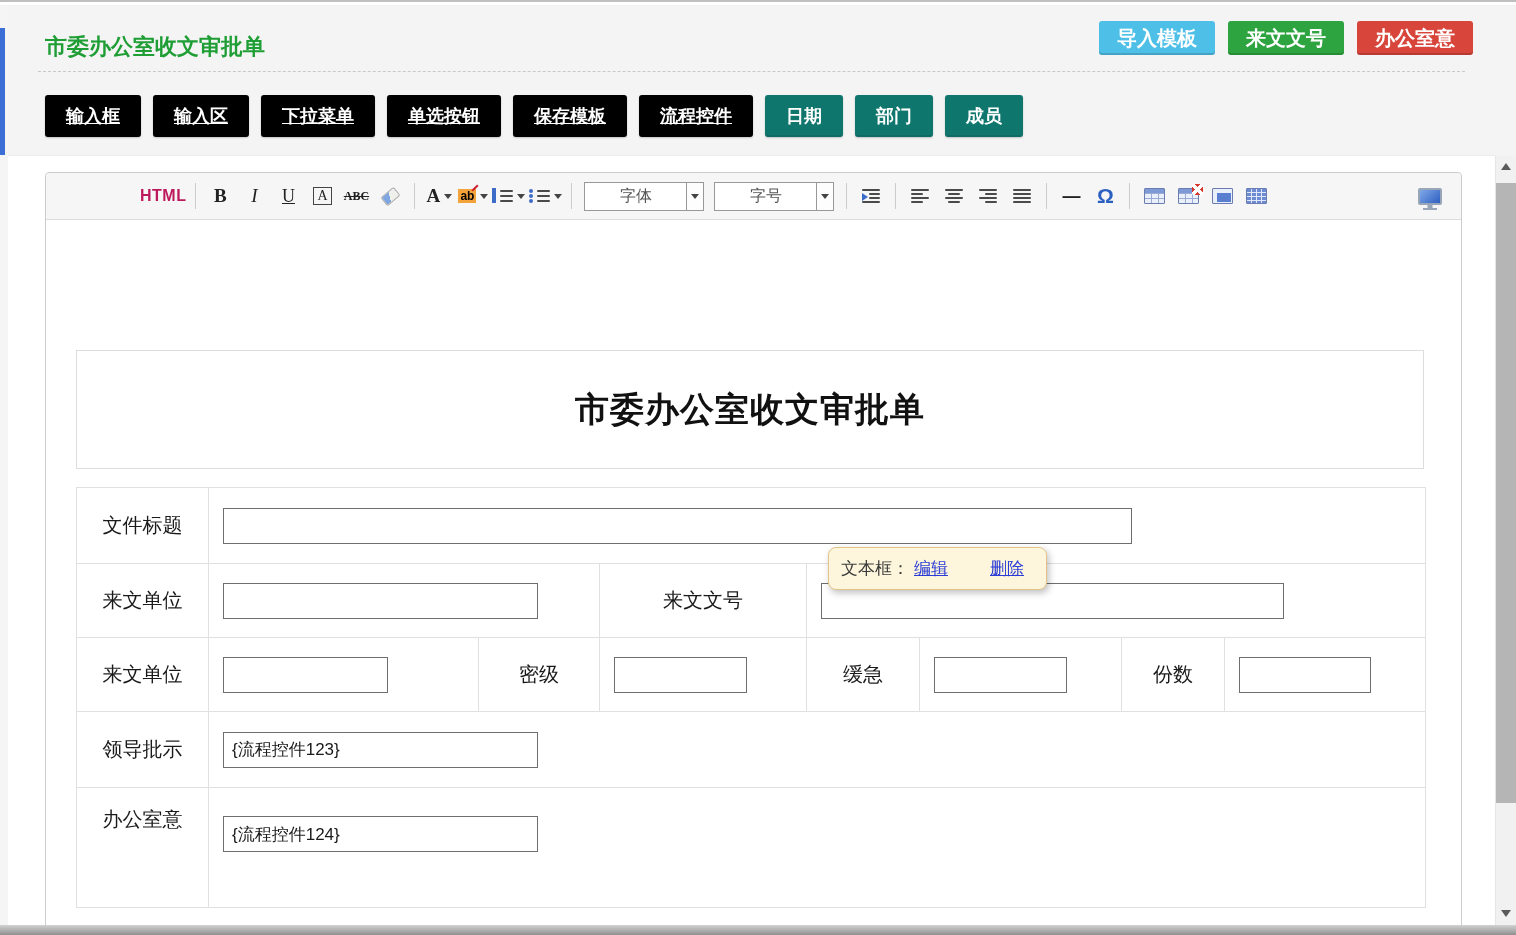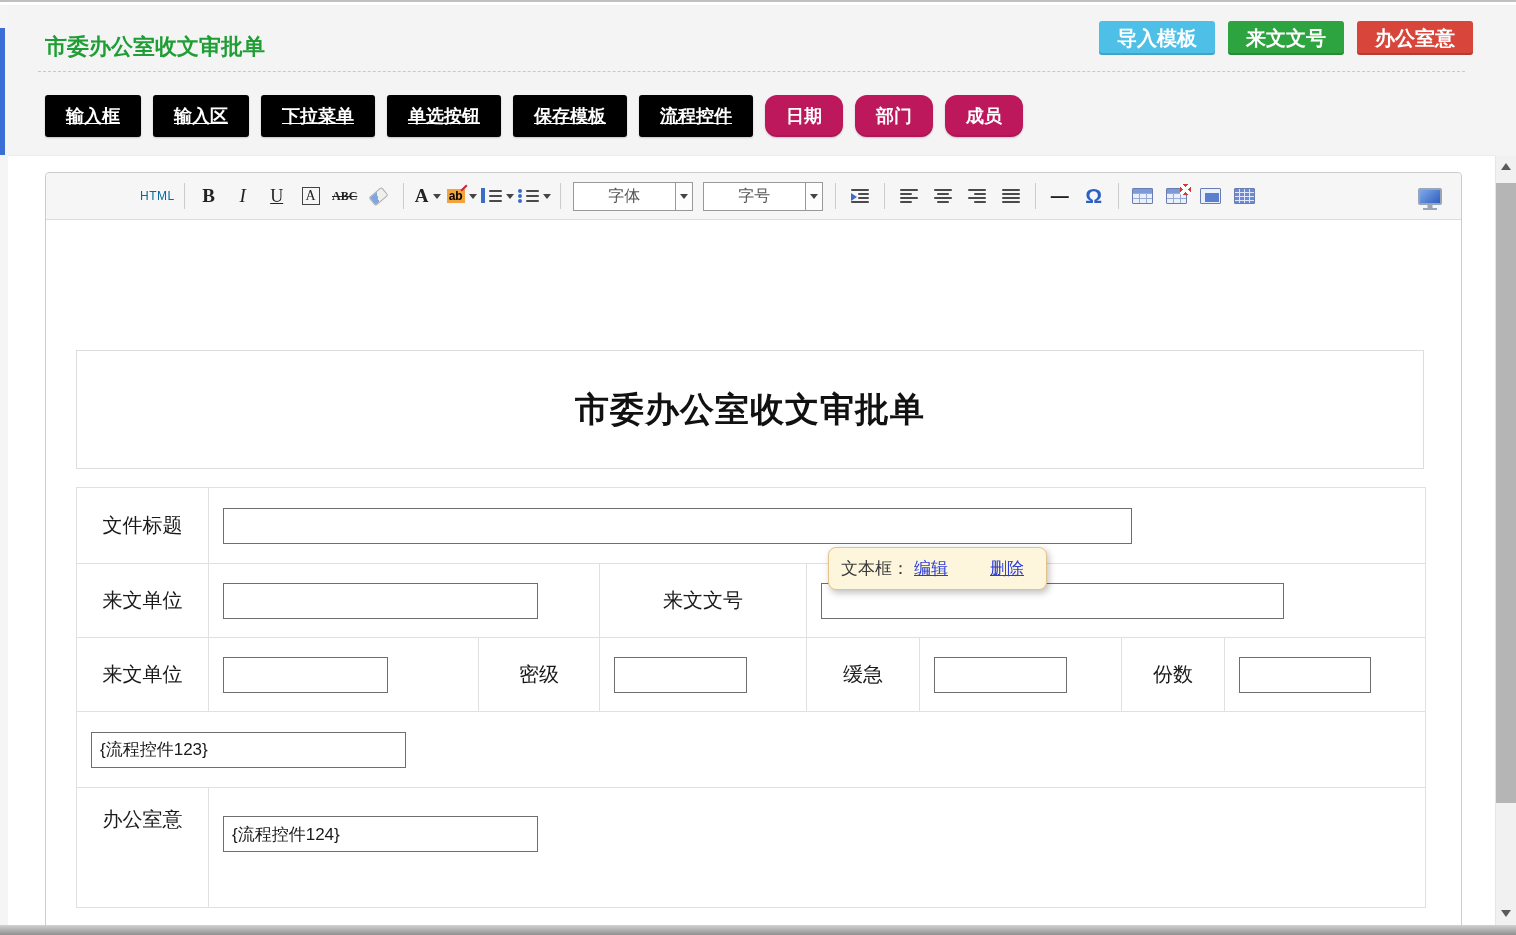--- a/index.html
+++ b/index.html
@@ -27,31 +27,31 @@
          box-shadow:inset 0 -2px 0 rgba(0,0,0,.15); }
   .act.import { background:#4ec0e8; }
   .act.preview { background:#2ea440; }
   .act.save { background:#d8453b; }
   .dashed { position:absolute; left:30px; right:30px; top:65px; border-top:1px dashed #c9c9c9; }
   .control-row { position:absolute; left:37px; top:89px; display:flex; gap:12px; }
   .ctrl { height:42px; border:none; border-radius:3px; color:#fff; font-weight:bold; font-size:18px;
           font-family:"Liberation Serif","DejaVu Serif",serif; padding:0 21px; cursor:pointer;
           box-shadow:0 1px 2px rgba(0,0,0,.2), inset 0 -2px 0 rgba(0,0,0,.08); }
   .ctrl.light { background:#000000;text-decoration:underline; }
-  .ctrl.primary { background:#be185d;border-radius:12px; }
+  .ctrl.primary { background:#0f766e; }
 
   
   .editor { position:absolute; left:37px; top:166px; width:1417px; height:763px;
             border:1px solid #ccc; border-radius:4px 4px 0 0; background:#fff; }
   .toolbar { height:47px; background:#f6f6f6; border-bottom:1px solid #ddd; border-radius:4px 4px 0 0;
              display:flex; align-items:center; padding:0 14px 0 92px; }
   .ti { min-width:30px; height:32px; display:inline-flex; align-items:center; justify-content:center;
         margin:0 2px; border-radius:3px; cursor:pointer; }
   .sep { width:1px; height:26px; background:#ccc; margin:0 7px; flex:none; }
-  .html-label { color:#0369a1; font-weight:normal; font-size:12px; letter-spacing:.5px; }
+  .html-label { color:#be185d; font-weight:bold; font-size:16px; letter-spacing:.5px; }
   .g-serif { font-family:"Liberation Serif","DejaVu Serif",serif; color:#222; }
   .g-bold { font-weight:bold; font-size:19px; }
   .g-italic { font-style:italic; font-size:19px; }
   .g-under { font-size:18px; text-decoration:underline; }
   .g-boxA { font-size:14px; border:1px solid #444; padding:0 3px; line-height:16px; }
   .g-strike { font-size:12px; font-weight:bold; text-decoration:line-through; }
   .g-fore { font-size:19px; font-weight:bold; }
   .g-ab { font-size:12px; font-weight:bold; background:#f3a33a; padding:0 2px; position:relative; }
   .g-ab::after { content:""; position:absolute; right:-3px; top:-2px; width:8px; height:2px;
                  background:#c23; transform:rotate(-45deg); }
@@ -325,20 +325,21 @@
             <div class="fcell inp w202 pad13">
               <input class="fin w133" style="">
             </div>
             <div class="fcell lbl w103">份数</div>
             <div class="fcell inp grow">
               <input class="fin w132i" style="">
             </div>
           </div>
 
           <div class="frow h77">
+            <div class="fcell lbl w132">领导批示</div>
             <div class="fcell inp grow">
               <input class="fin w315" value="{流程控件123}" style="">
             </div>
           </div>
 
           <div class="frow h120">
             <div class="fcell lbl w132 row6-lbl">办公室意</div>
             <div class="fcell inp grow row6-inp">
               <input class="fin w315" value="{流程控件124}" style="">
             </div>

